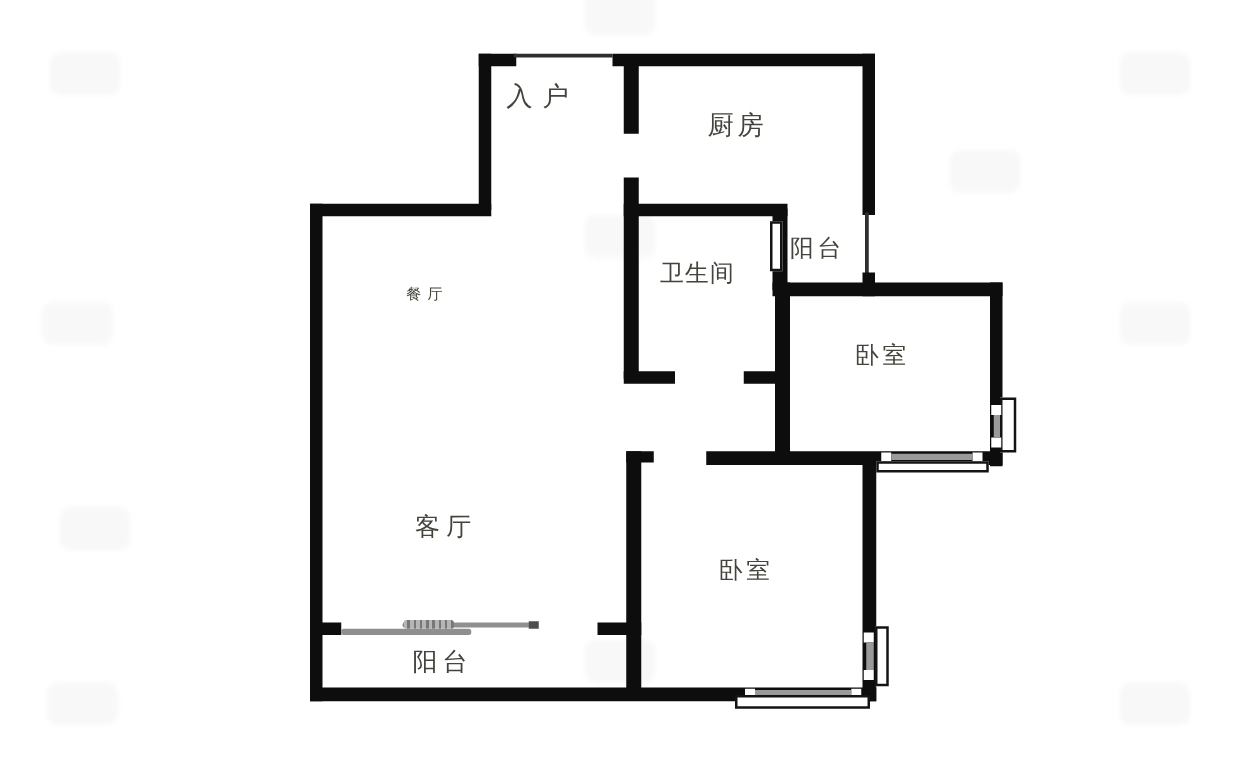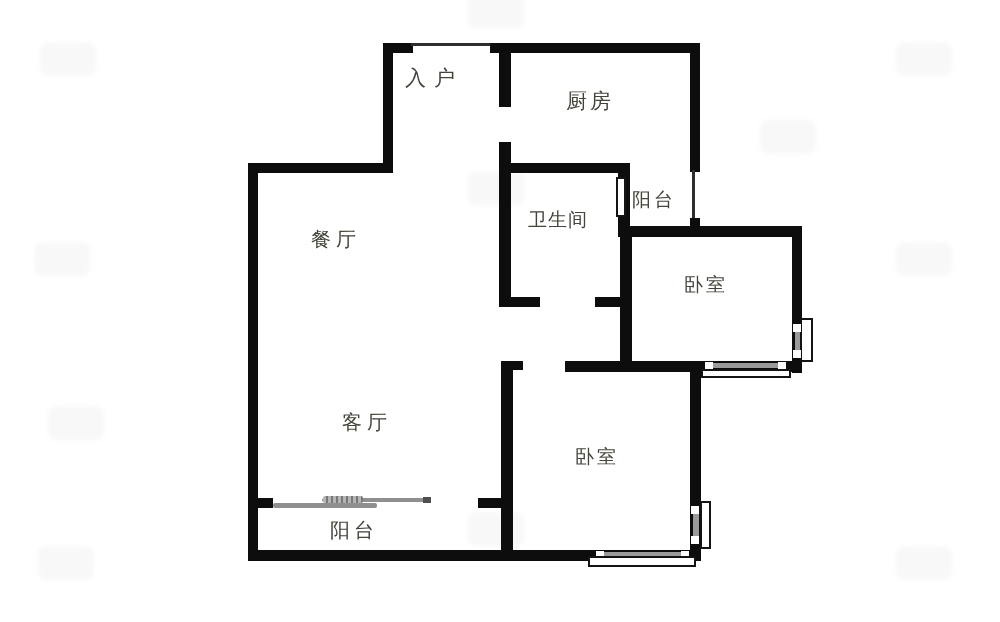--- a/index.html
+++ b/index.html
@@ -92,18 +92,18 @@
   <div class="bar" style="left:273px;top:503px;width:104px;height:5px"></div>
   <div class="bar" style="left:322px;top:498px;width:108px;height:4px"></div>
   <div class="bar-tip" style="left:423px;top:497px;width:8px;height:6px"></div>
   <div class="hatch" style="left:323px;top:496px;width:40px;height:7px"></div>
 
   <span class="lbl" style="left:405px;top:67px;letter-spacing:8px;font-size:21px">入户</span>
   <span class="lbl" style="left:566px;top:90px;letter-spacing:3px;font-size:21px">厨房</span>
   <span class="lbl" style="left:632px;top:190px;letter-spacing:3px;font-size:19px">阳台</span>
   <span class="lbl" style="left:528px;top:210px;letter-spacing:1px;font-size:19px">卫生间</span>
   <span class="lbl" style="left:684px;top:275px;letter-spacing:3px;font-size:19px">卧室</span>
-  <span class="lbl" style="left:311px;top:229px;letter-spacing:5px;font-size:20px">餐厅</span>
-  <span class="lbl" style="left:342px;top:412px;letter-spacing:5px;font-size:20px">客厅</span>
+  <span class="lbl" style="left:325px;top:229px;letter-spacing:5px;font-size:12px">餐厅</span>
+  <span class="lbl" style="left:332px;top:412px;letter-spacing:5px;font-size:20px">客厅</span>
   <span class="lbl" style="left:575px;top:447px;letter-spacing:3px;font-size:19px">卧室</span>
   <span class="lbl" style="left:330px;top:520px;letter-spacing:4px;font-size:20px">阳台</span>
 
 </div>
 
 </body></html>

